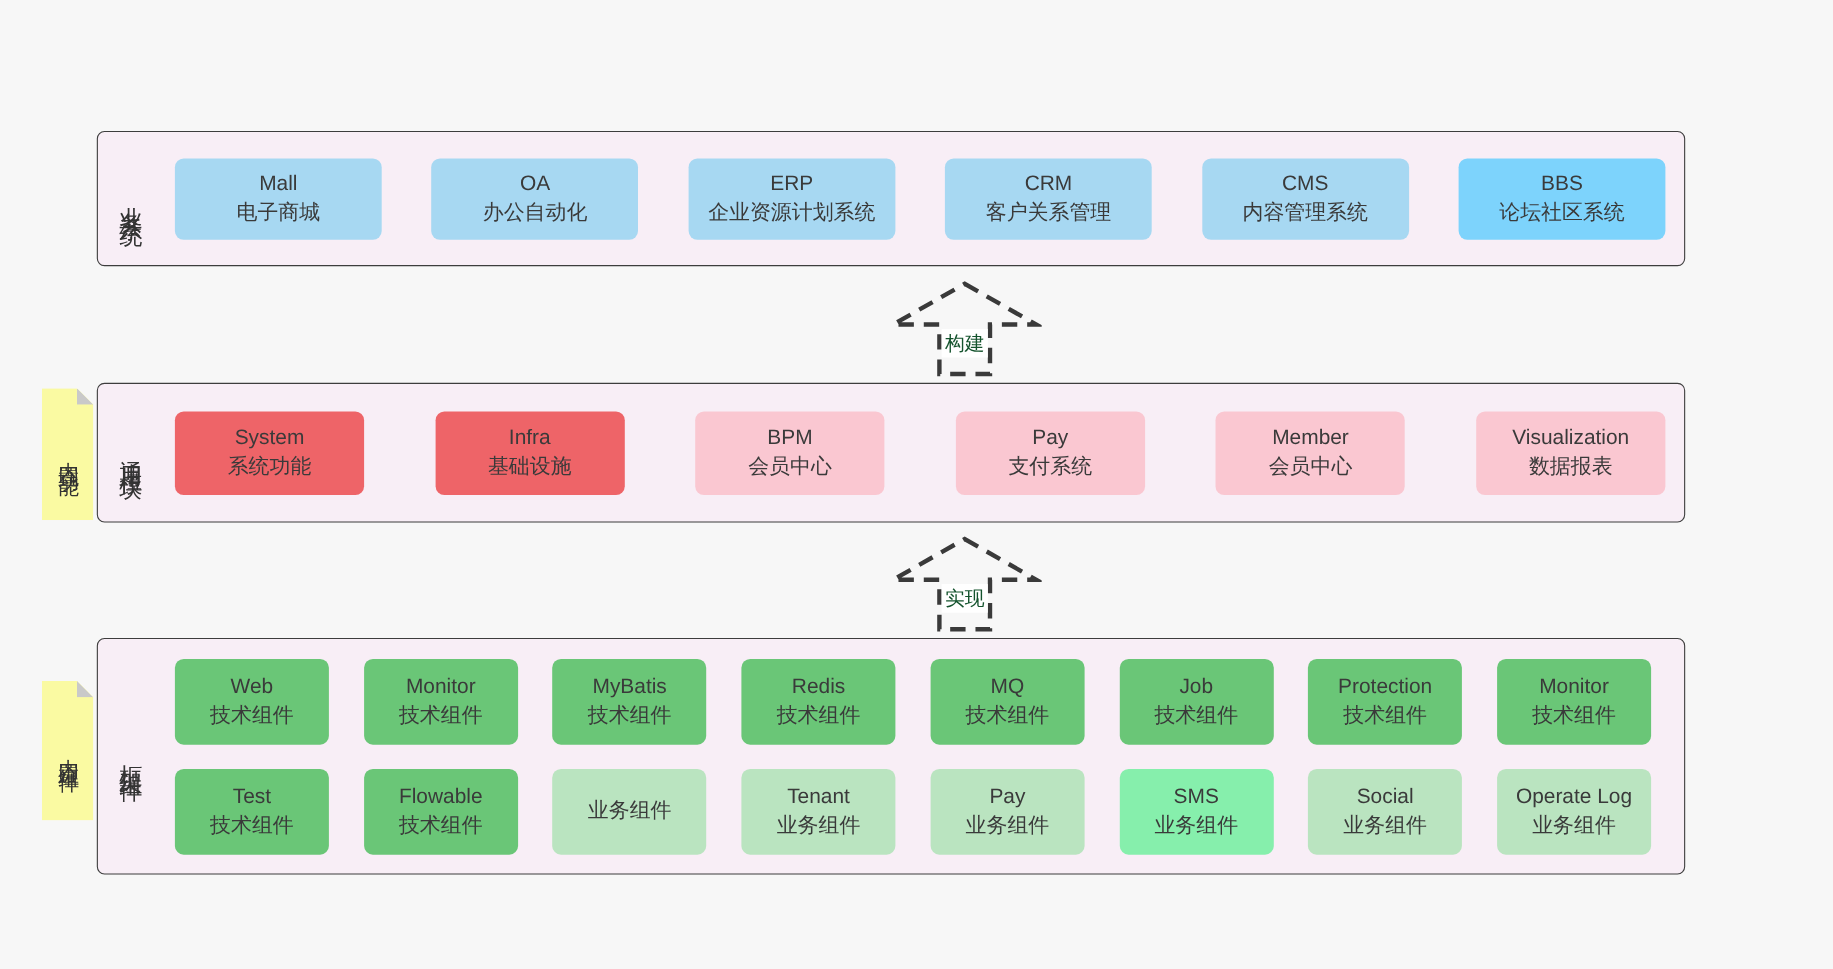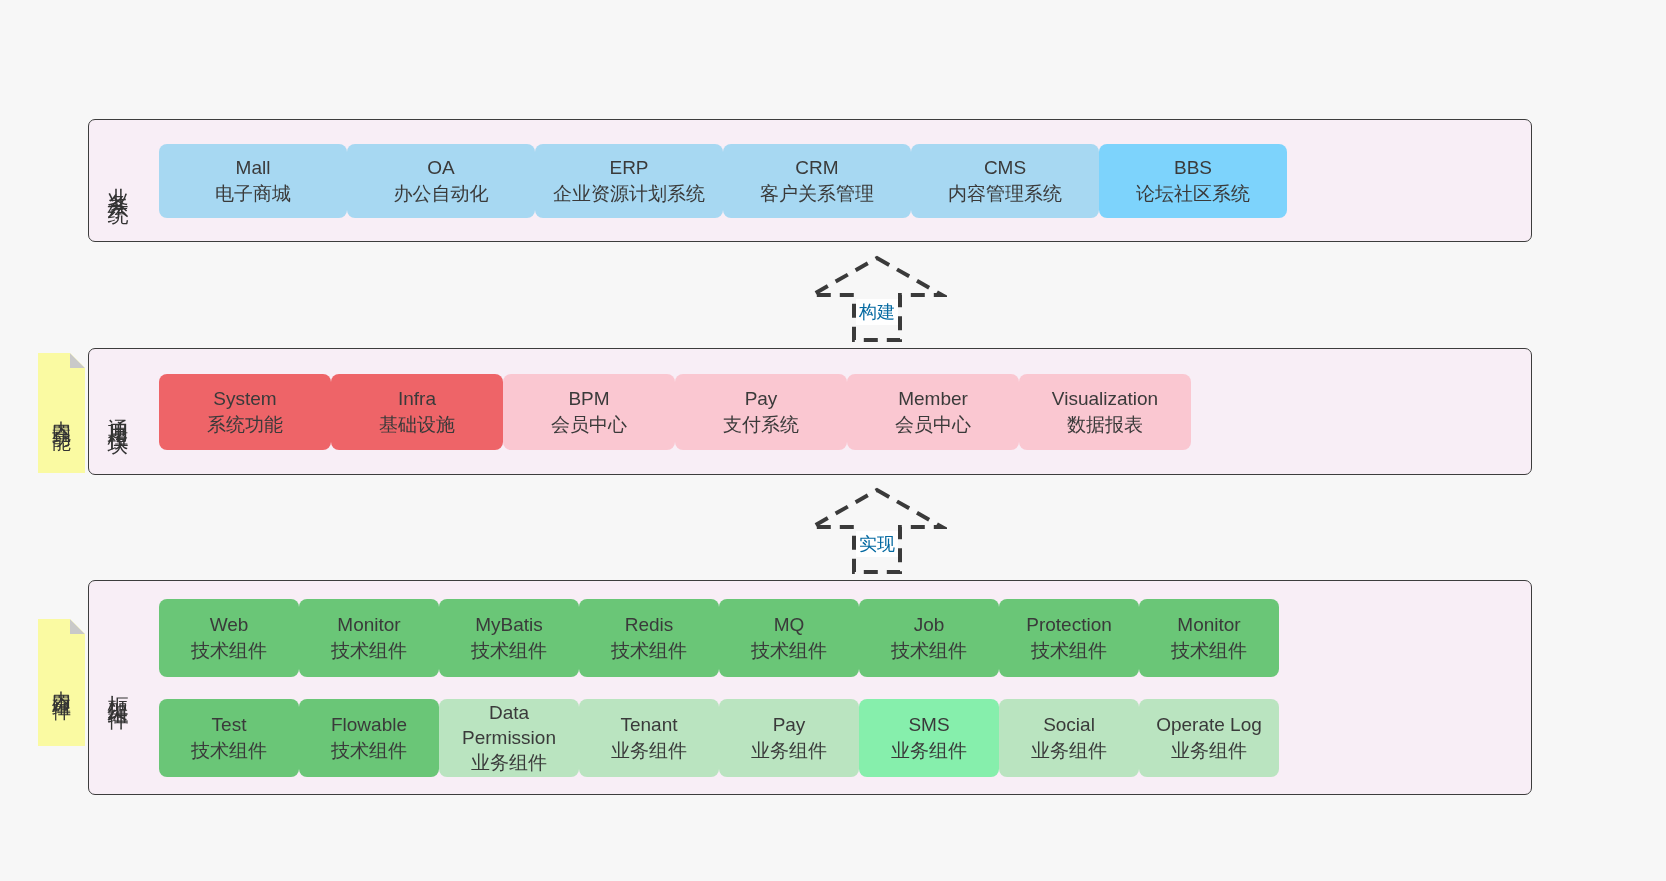--- a/index.html
+++ b/index.html
@@ -26,21 +26,21 @@
     width:58px;
     display:flex;align-items:center;justify-content:center;
     writing-mode:vertical-lr;text-orientation:upright;
     font-size:21px;letter-spacing:5px;color:#333;
   }
   .boxes{
     flex:1;
     display:flex;flex-direction:column;justify-content:center;gap:22px;
     margin-right:17px;
   }
-  .box-row{display:flex;padding-left:12px;}
+  .box-row{display:flex;justify-content:space-between;padding-left:12px;}
 
   .box{
     border-radius:8px;
     display:flex;flex-direction:column;align-items:center;justify-content:center;
     text-align:center;
     font-size:19px;line-height:1.32;color:#3a3a3a;
     box-sizing:border-box;
     padding:4px 6px;
   }
   .s1 .box{width:188px;height:74px;}
@@ -61,21 +61,21 @@
     background:var(--sticky-fold,#c9c9c9);
     clip-path:polygon(0 0,100% 100%,0 100%);
   }
 
   
   .arrow{position:absolute;width:140px;height:88px;}
   .arrow svg{position:absolute;inset:0;}
   .arrow-label{
     position:absolute;left:50%;top:44px;transform:translateX(-50%);
     background:#fff;padding:1px 3px;
-    font-size:18px;white-space:nowrap;color:#0369a1;
+    font-size:18px;white-space:nowrap;color:#14532d;
   }
 </style>
 </head>
 <body>
 
 <div class="stage">
 
   <section class="panel s1" style="left:88px;top:119px;width:1444px;height:123px;">
     <div class="panel-label">业务系统</div>
     <div class="boxes">
@@ -204,21 +204,20 @@
         <div class="box-row">
           <div class="box" style="background: rgb(106, 198, 119);">
             <div>Test</div>
             <div>技术组件</div>
           </div>
           <div class="box" style="background: rgb(106, 198, 119);">
             <div>Flowable</div>
             <div>技术组件</div>
           </div>
           <div class="box" style="background: rgb(186, 228, 192);">
-            <div>Data Permission</div>
             <div>业务组件</div>
           </div>
           <div class="box" style="background: rgb(186, 228, 192);">
             <div>Tenant</div>
             <div>业务组件</div>
           </div>
           <div class="box" style="background: rgb(186, 228, 192);">
             <div>Pay</div>
             <div>业务组件</div>
           </div>

